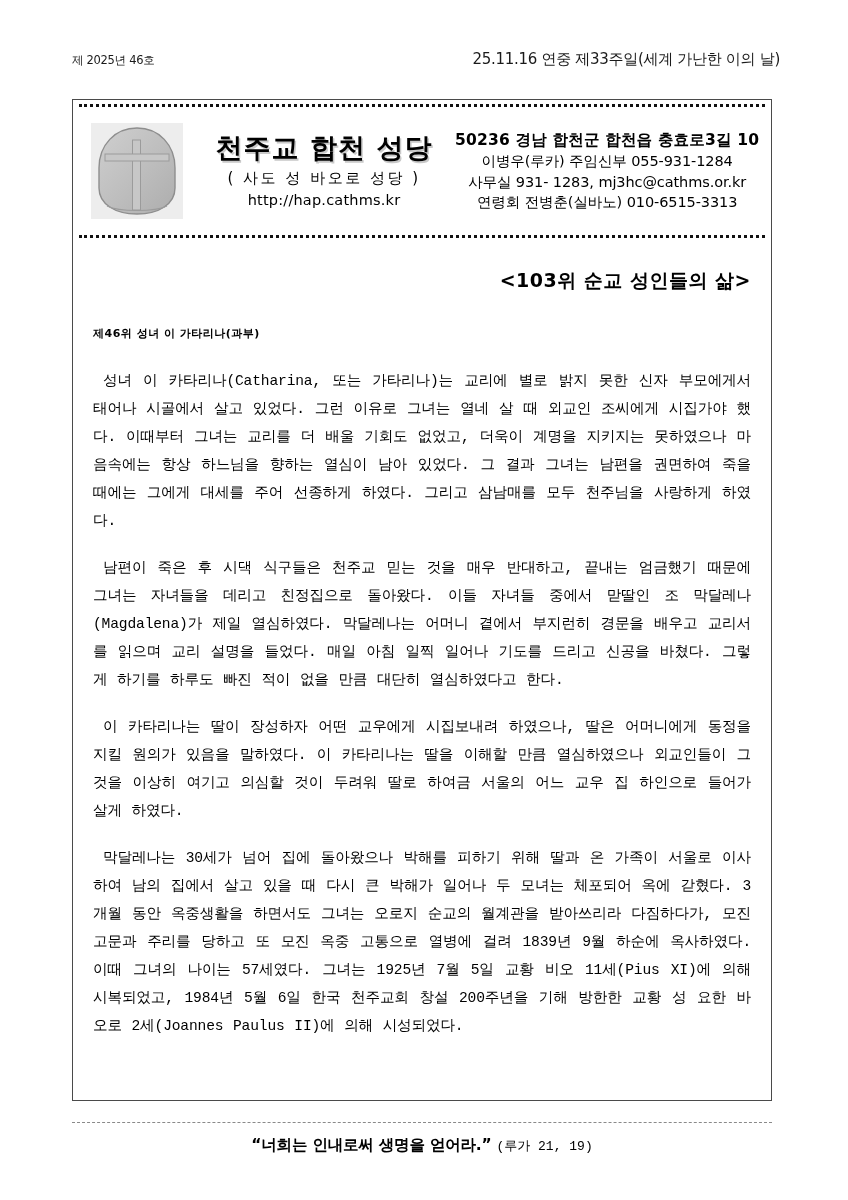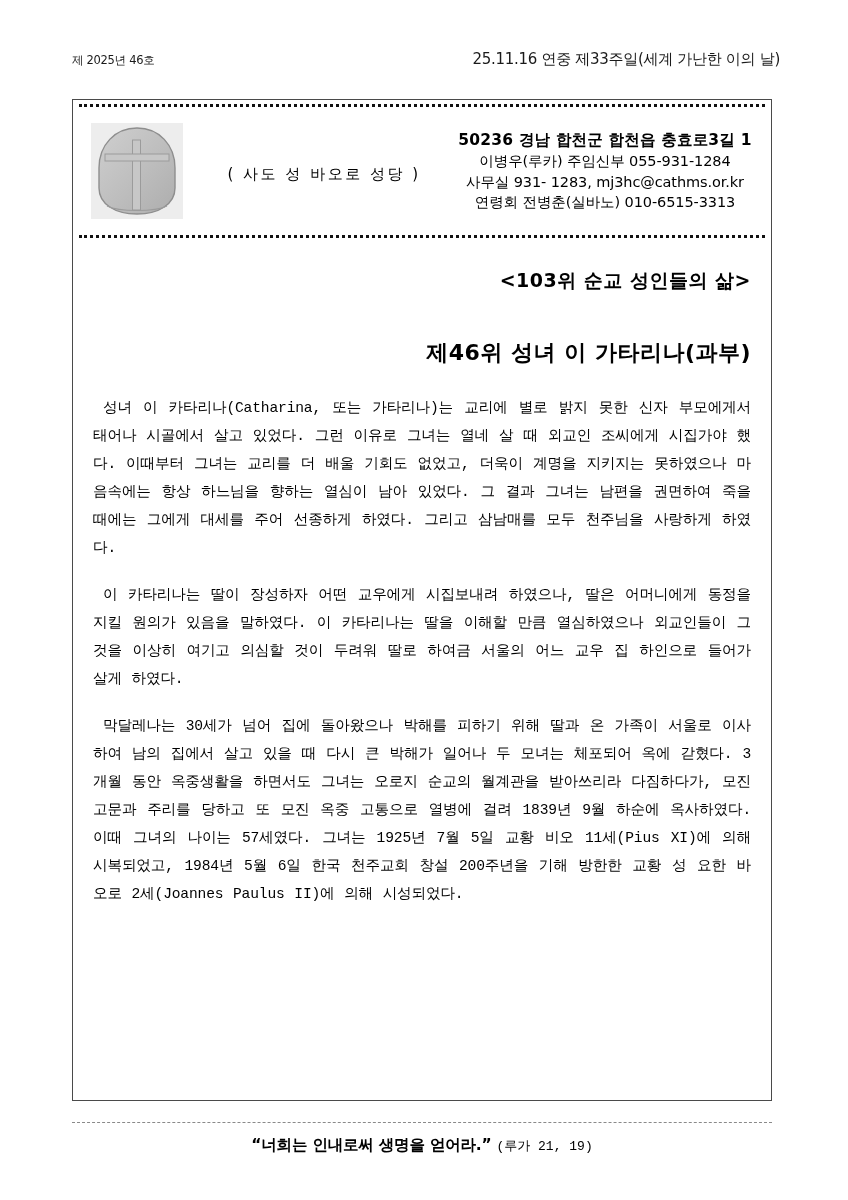--- a/index.html
+++ b/index.html
@@ -118,25 +118,25 @@
     padding: 0 20px;
   }
   .article-title {
     text-align: right;
     font-size: 19px;
     font-weight: 700;
     letter-spacing: 0.5px;
     margin-top: 30px;
   }
   .article-subtitle {
-    text-align: right;
-    font-size: 22px;
+    text-align: left;
+    font-size: 11px;
     font-weight: 700;
     letter-spacing: 0.5px;
-    margin-top: 44px;
+    margin-top: 32px;
   }
 
   .body-text {
     font-family: Liberation Mono, monospace;
     font-size: 14.6px;
     line-height: 1.92;
     text-align: justify;
     text-justify: inter-character;
     margin-top: 26px;
     letter-spacing: -0.15px;
@@ -208,38 +208,41 @@
           </defs>
           <path d="M42 2 C64 2 80 19 80 42 L80 62 C80 78 64 88 42 88 C20 88 4 78 4 62 L4 42 C4 19 20 2 42 2 Z" fill="url(#domeg)" stroke="#8e8e8e" stroke-width="1.4"></path>
           <rect x="37.5" y="14" width="8" height="70" fill="#c7c7c7" stroke="#9b9b9b" stroke-width="1"></rect>
           <rect x="10" y="28" width="64" height="7" fill="#c7c7c7" stroke="#9b9b9b" stroke-width="1"></rect>
           <path d="M12 80 C24 86 60 86 72 80" fill="none" stroke="#9b9b9b" stroke-width="1.2"></path>
         </svg>
       </span>
     </div>
 
     <div class="church-names">
+      <div class="church-title">천주교 합천 성당</div>
       <div class="church-sub">( 사도 성 바오로 성당 )</div>
+      <div class="church-url">http://hap.cathms.kr</div>
     </div>
 
     <div class="contact">
-      <div class="addr">50236   경남 합천군 합천읍 충효로3길 1</div>
+      <div class="addr">50236   경남 합천군 합천읍 충효로3길 10</div>
       <div class="line">이병우(루카) 주임신부   055-931-1284</div>
       <div class="line">사무실 931- 1283, mj3hc@cathms.or.kr</div>
       <div class="line">연령회 전병춘(실바노) 010-6515-3313</div>
     </div>
 
   </div>
 
   <div class="article">
     <div class="article-title">&lt;103위 순교 성인들의 삶&gt;</div>
     <div class="article-subtitle">제46위 성녀 이 가타리나(과부)</div>
 
     <div class="body-text">
       <p>성녀 이 카타리나(Catharina, 또는 가타리나)는 교리에 별로 밝지 못한 신자 부모에게서 태어나 시골에서 살고 있었다. 그런 이유로 그녀는 열네 살 때 외교인 조씨에게 시집가야 했다. 이때부터 그녀는 교리를 더 배울 기회도 없었고, 더욱이 계명을 지키지는 못하였으나 마음속에는 항상 하느님을 향하는 열심이 남아 있었다. 그 결과 그녀는 남편을 권면하여 죽을 때에는 그에게 대세를 주어 선종하게 하였다. 그리고 삼남매를 모두 천주님을 사랑하게 하였다.</p>
+      <p>남편이 죽은 후 시댁 식구들은 천주교 믿는 것을 매우 반대하고, 끝내는 엄금했기 때문에 그녀는 자녀들을 데리고 친정집으로 돌아왔다. 이들 자녀들 중에서 맏딸인 조 막달레나(Magdalena)가 제일 열심하였다. 막달레나는 어머니 곁에서 부지런히 경문을 배우고 교리서를 읽으며 교리 설명을 들었다. 매일 아침 일찍 일어나 기도를 드리고 신공을 바쳤다. 그렇게 하기를 하루도 빠진 적이 없을 만큼 대단히 열심하였다고 한다.</p>
       <p>이 카타리나는 딸이 장성하자 어떤 교우에게 시집보내려 하였으나, 딸은 어머니에게 동정을 지킬 원의가 있음을 말하였다. 이 카타리나는 딸을 이해할 만큼 열심하였으나 외교인들이 그것을 이상히 여기고 의심할 것이 두려워 딸로 하여금 서울의 어느 교우 집 하인으로 들어가 살게 하였다.</p>
       <p>막달레나는 30세가 넘어 집에 돌아왔으나 박해를 피하기 위해 딸과 온 가족이 서울로 이사하여 남의 집에서 살고 있을 때 다시 큰 박해가 일어나 두 모녀는 체포되어 옥에 갇혔다. 3개월 동안 옥중생활을 하면서도 그녀는 오로지 순교의 월계관을 받아쓰리라 다짐하다가, 모진 고문과 주리를 당하고 또 모진 옥중 고통으로 열병에 걸려 1839년 9월 하순에 옥사하였다. 이때 그녀의 나이는 57세였다. 그녀는 1925년 7월 5일 교황 비오 11세(Pius XI)에 의해 시복되었고, 1984년 5월 6일 한국 천주교회 창설 200주년을 기해 방한한 교황 성 요한 바오로 2세(Joannes Paulus II)에 의해 시성되었다.</p>
     </div>
 
   </div>
 
 </div>
 
 <div class="footer">
   <div class="footer-rule"></div>

